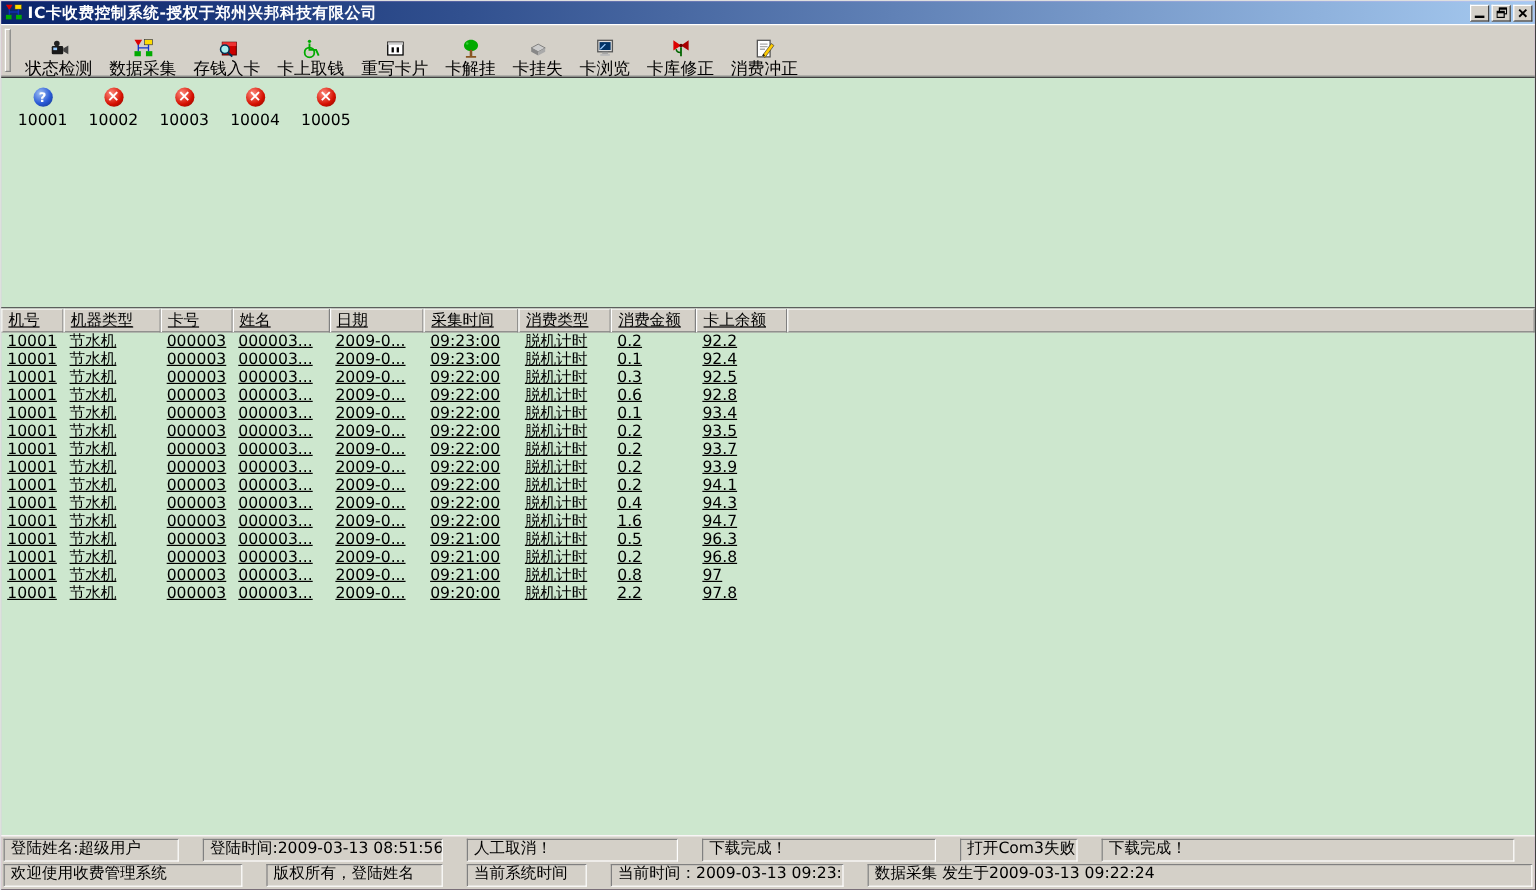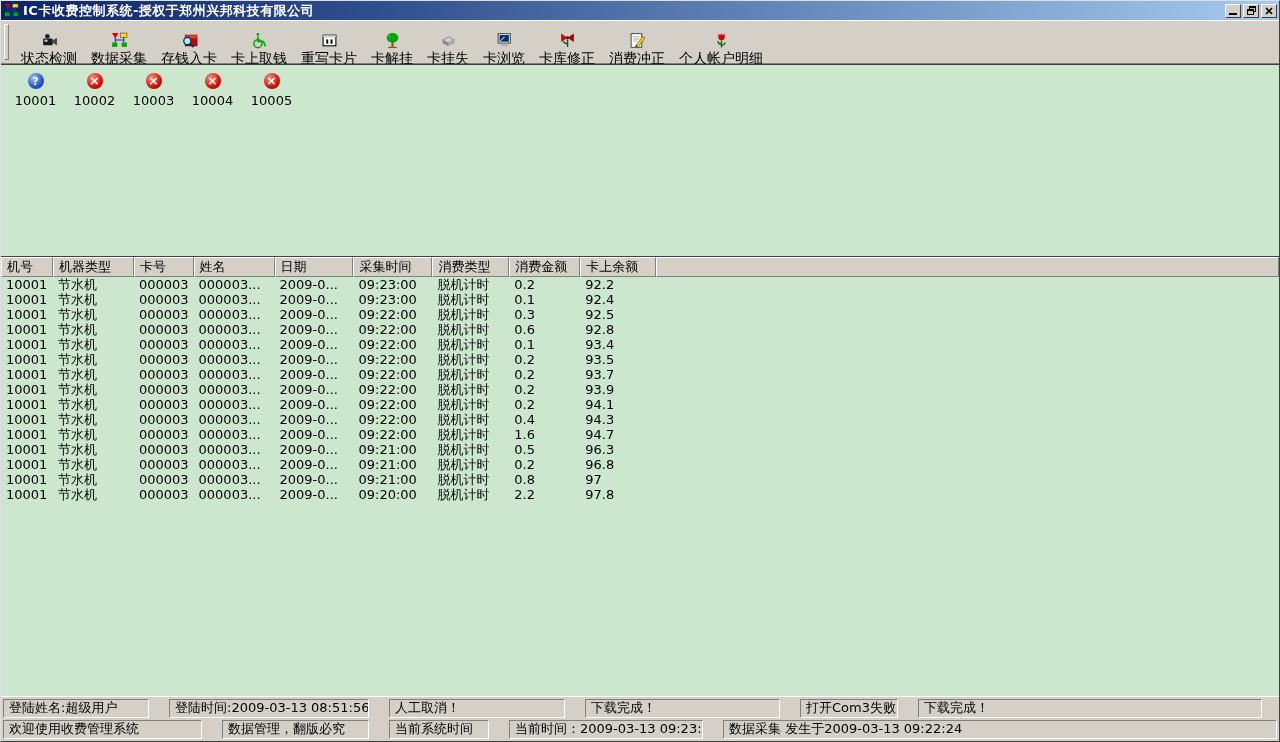--- a/index.html
+++ b/index.html
@@ -70,21 +70,21 @@
   .devicon.help{ background:radial-gradient(circle at 35% 30%,#9fc0f2 0%,#2a5bd7 55%,#11307e 100%); }
   .devicon.help::after{ content:"?"; }
   .devicon.error{ background:radial-gradient(circle at 35% 30%,#ff8b7d 0%,#d40f00 60%,#7e0800 100%); }
   .devicon.error::after{ content:"×"; font-size:13px; margin-top:-1px; }
 
   
   .listview{
     flex:1 1 auto; background:#cde7ce; overflow:hidden;
     border-top:1px solid #404040;
   }
-  table{ table-layout:fixed; border-collapse:separate; border-spacing:0; font-size:13px; }
+  table{ table-layout:fixed; border-collapse:separate; border-spacing:0; font-size:13px;text-decoration:underline; }
   th{
     height:20px; background:#d4d0c8; font-weight:normal; text-align:left;
     padding:0 5px; white-space:nowrap; overflow:hidden; font-size:13px;
     border:1px solid; border-color:#ffffff #808080 #808080 #ffffff;
   }
   td{
     height:15px; line-height:15px; padding:0 5px; white-space:nowrap;
     overflow:hidden; font-size:13px;
   }
 
@@ -235,28 +235,20 @@
     <button class="tb-btn">
       <svg viewBox="0 0 16 16">
           <rect x="2" y="1.5" width="10" height="13" fill="#fff" stroke="#555"></rect>
           <path d="M4 4.5h6M4 6.5h6M4 8.5h4" stroke="#aaa"></path>
           <path d="M6 13.5L13 4l2 1.6-7 9.4z" fill="#fc0" stroke="#333" stroke-width="0.5"></path>
           <path d="M6 13.5l2 .5-.9-1.9z" fill="#000"></path>
         </svg>
       <span>消费冲正</span>
     </button>
 
-    <button class="tb-btn">
-      <svg viewBox="0 0 16 16">
-          <path d="M5 1.5v3.2a3 3 0 0 0 6 0V1.5L9.5 3 8 1.5 6.5 3z" fill="#d00"></path>
-          <path d="M8 8v6.5" stroke="#060" stroke-width="1.3"></path>
-          <path d="M8 11.5C6 11.5 4.8 10.4 4.6 8.6M8 12.5c2 0 3.2-1 3.4-2.6" stroke="#060" fill="none" stroke-width="1.2"></path>
-        </svg>
-      <span>个人帐户明细</span>
-    </button>
   </div>
 
   <div class="device-panel">
 
       <div class="device">
         <span class="devicon help"></span>
         <span>10001</span>
       </div>
 
       <div class="device">
@@ -524,20 +516,20 @@
     <div class="srow">
       <div class="spanel w146">登陆姓名:超级用户</div>
       <div class="spanel w200">登陆时间:2009-03-13 08:51:56</div>
       <div class="spanel w154">人工取消！</div>
       <div class="spanel w195">下载完成！</div>
       <div class="spanel w98">打开Com3失败！</div>
       <div class="spanel w344">下载完成！</div>
     </div>
     <div class="srow">
       <div class="spanel w199">欢迎使用收费管理系统</div>
-      <div class="spanel w147">数据管理，翻版必究</div>
+      <div class="spanel w147">版权所有，登陆姓名</div>
       <div class="spanel w100">当前系统时间</div>
       <div class="spanel w194">当前时间：2009-03-13 09:23:12</div>
       <div class="spanel grow">数据采集 发生于2009-03-13 09:22:24</div>
     </div>
   </div>
 
 </div>
 
 </body></html>

